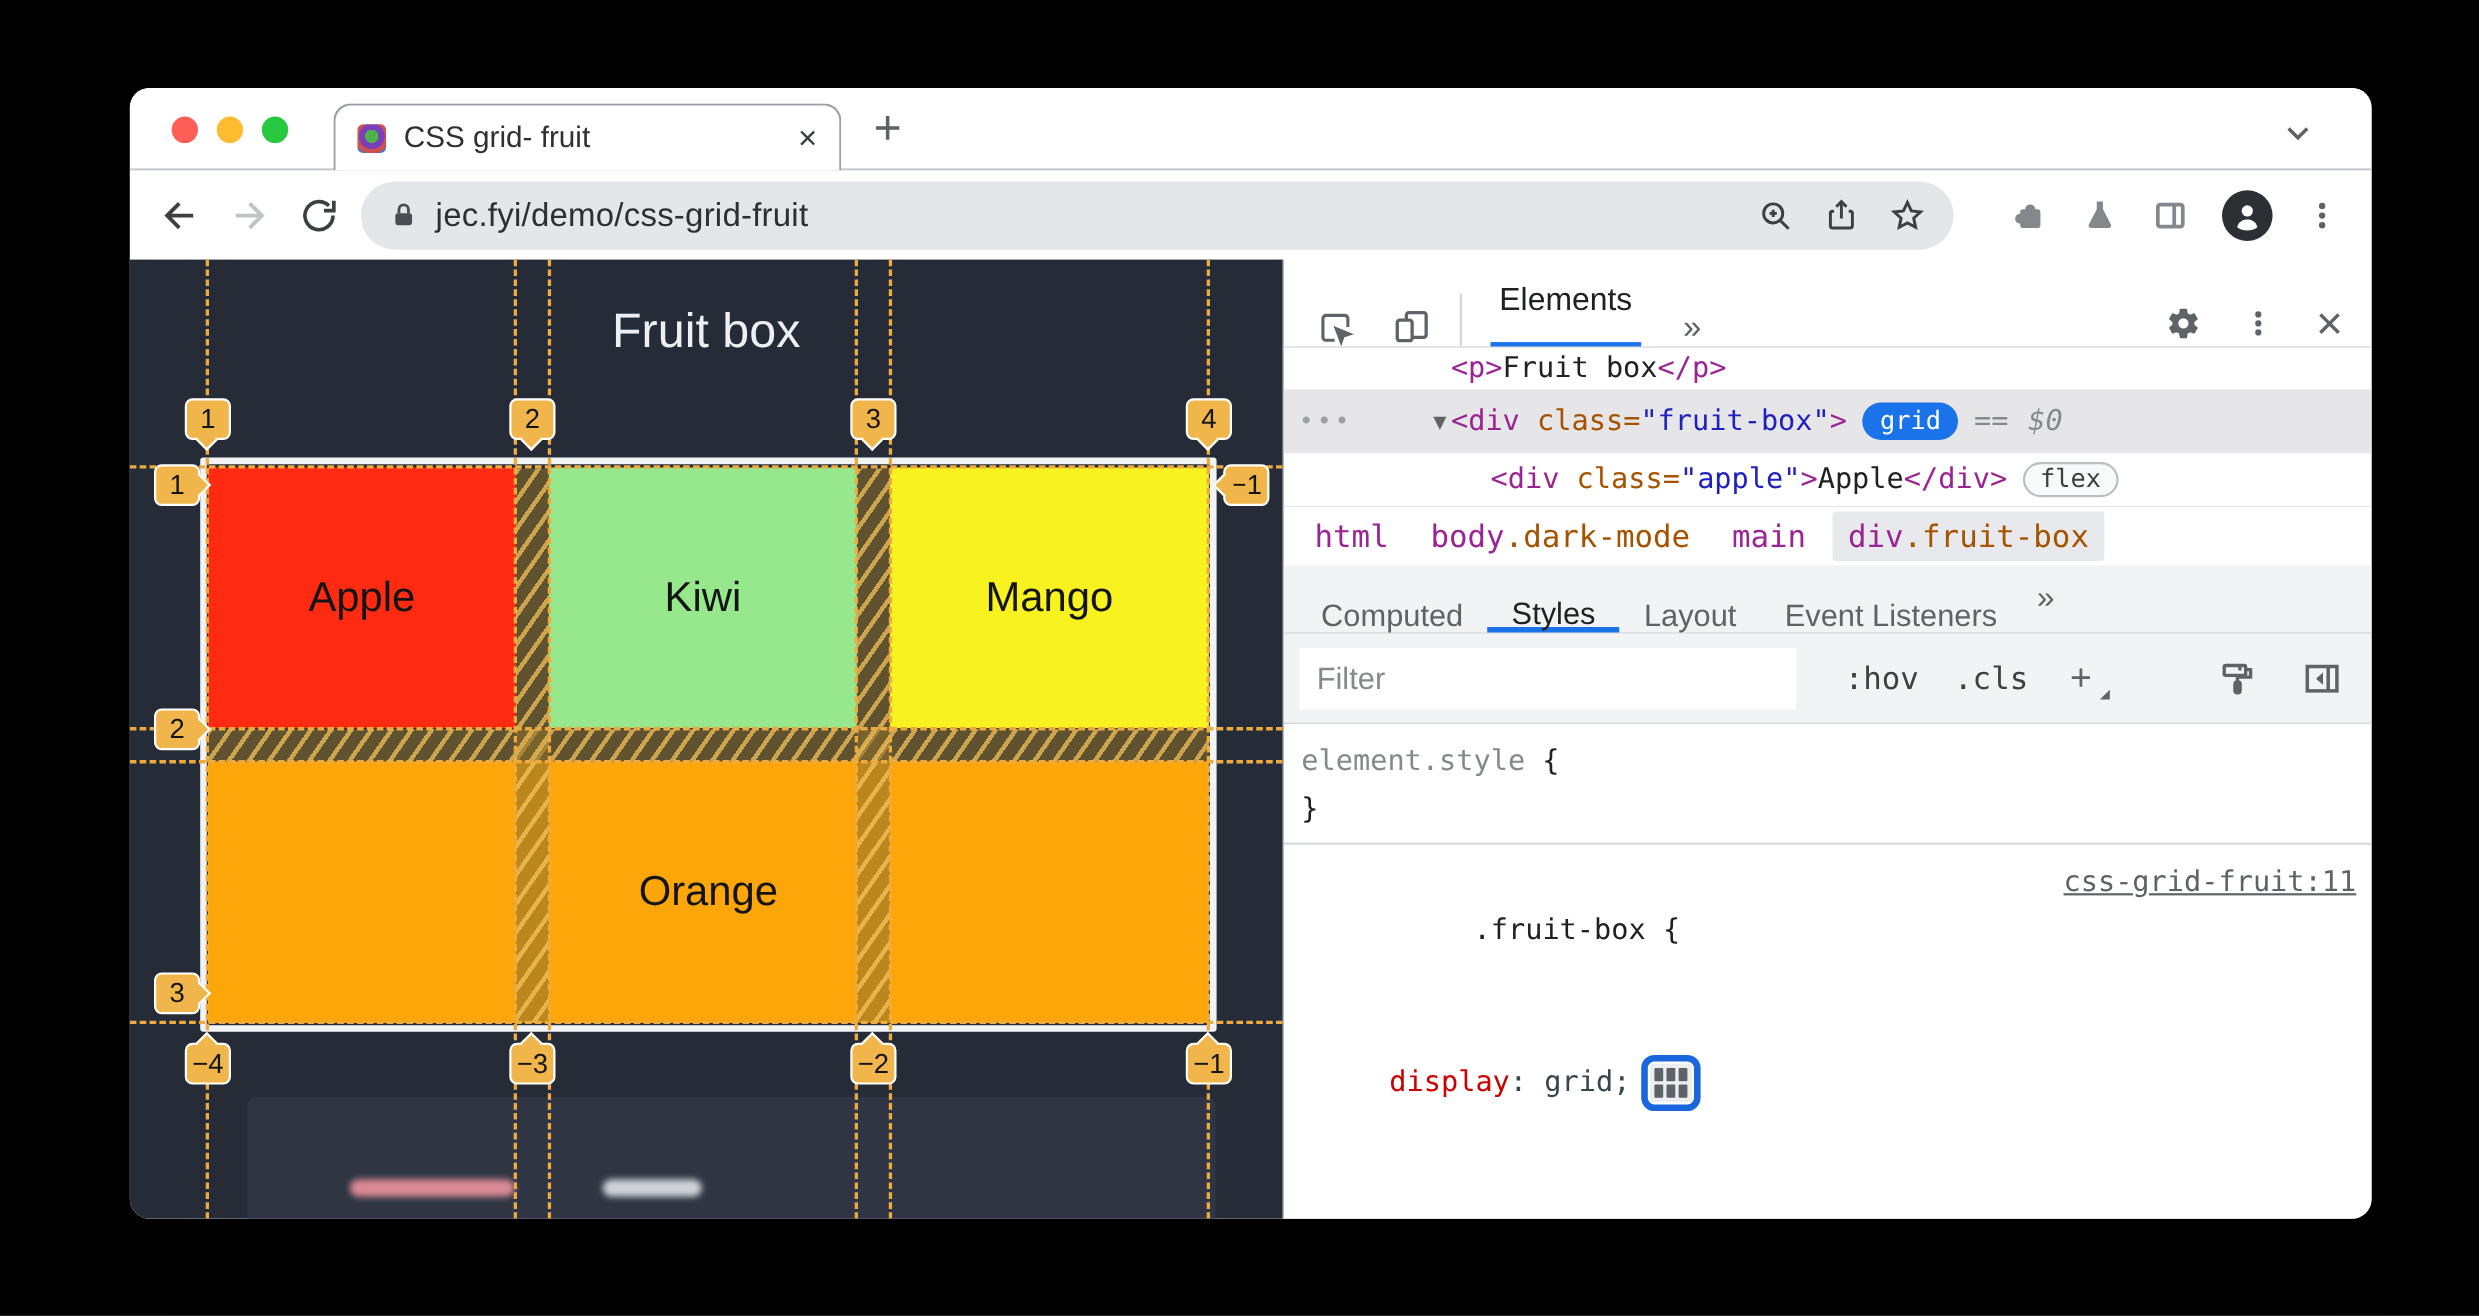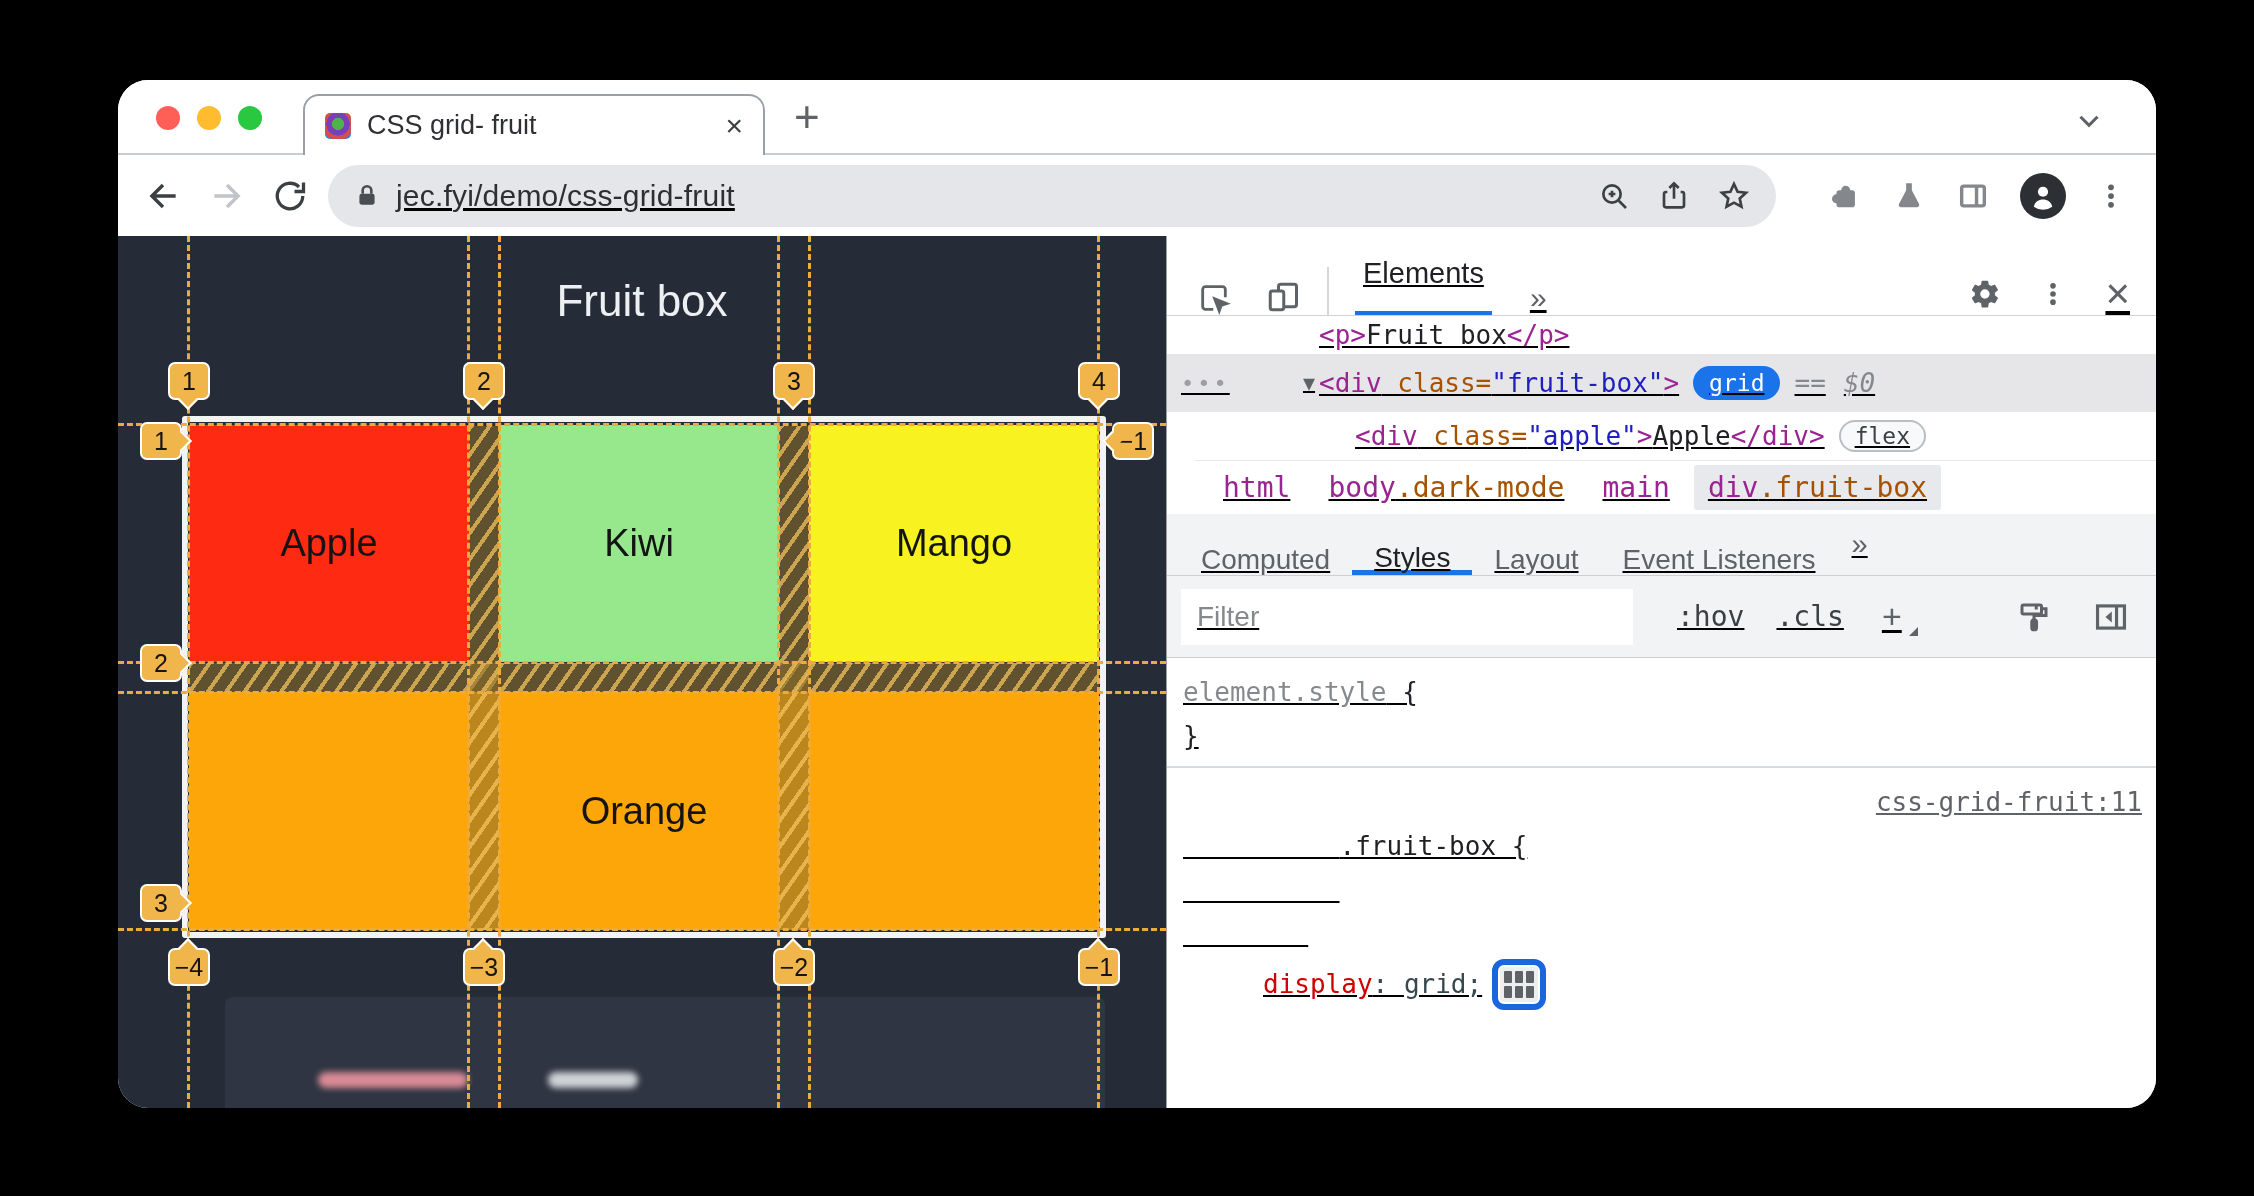--- a/index.html
+++ b/index.html
@@ -1,19 +1,19 @@
 <!DOCTYPE html>
 <html><head>
 <meta charset="utf-8">
 <style>
   html,body{margin:0;padding:0;background:#000;width:2254px;height:1196px;overflow:hidden;
             font-family:"Liberation Sans",sans-serif;-webkit-font-smoothing:antialiased;}
   *{box-sizing:border-box;}
   .window{position:absolute;left:118px;top:80px;width:2038px;height:1028px;background:#fff;
-          border-radius:30px;overflow:hidden;box-shadow:0 30px 90px rgba(0,0,0,.7);text-decoration:underline;}
+          border-radius:18px;overflow:hidden;box-shadow:0 30px 90px rgba(0,0,0,.7);}
   
   .tabstrip{position:relative;height:75px;background:#fff;}
   .tabstrip::after{content:"";position:absolute;left:0;right:0;bottom:0;height:2px;background:#c9ccd0;}
   .lights{position:absolute;left:38px;top:26px;display:flex;gap:17px;z-index:3;}
   .light{width:24px;height:24px;border-radius:50%;}
   .l-red{background:#ff5f57;}.l-yellow{background:#febc2e;}.l-green{background:#28c840;}
   .tab{position:absolute;left:185px;top:14px;width:462px;height:61px;background:#fff;z-index:2;
        border:2px solid #9ba0a6;border-bottom:none;border-radius:16px 16px 0 0;
        display:flex;align-items:center;padding:0 20px;}
   .favicon{width:26px;height:26px;border-radius:5px;flex:0 0 auto;
@@ -70,21 +70,21 @@
   .row-sel{height:58px;background:#e6e6e8;padding-left:14px;}
   .row-apple{height:48px;padding-left:188px;}
   .tk-tag{color:#9b2393;}.tk-attr{color:#a65300;}.tk-val{color:#2020c0;}.tk-txt{color:#202124;}
   .tk-gray{color:#85898d;}
   .dots3{color:#9aa0a6;letter-spacing:3px;font-size:22px;width:66px;}
   .disc{color:#5f6368;font-size:20px;margin:0 4px 0 56px;}
   .pill-grid{background:#1a73e8;color:#fff;font-size:23px;padding:4px 16px;border-radius:99px;margin:0 14px;}
   .pill-flex{background:#f8f9fa;border:2px solid #b9bec3;color:#3c4043;font-size:23px;padding:1px 14px;border-radius:99px;margin-left:14px;}
   .dollar{font-style:italic;}
   .crumbs{height:54px;display:flex;align-items:center;gap:10px;padding:0 14px;border-top:1px solid #e4e7ea;
-          font-size:28px;white-space:nowrap;margin-left:28px;}
+          font-size:28px;white-space:nowrap;}
   .crumb{padding:6px 14px;border-radius:3px;}
   .crumb.active{background:#e7e9ec;}
   .sidetabs{height:62px;background:#f1f3f4;border-bottom:1px solid #ccd0d3;display:flex;align-items:stretch;
             padding-left:12px;font-size:28px;color:#5f6368;flex:0 0 auto;}
   .stab{display:flex;align-items:center;padding:0 22px;margin-top:31px;}
   .stab.active{color:#202124;border-bottom:5px solid #1a73e8;}
   .stab-more{display:flex;align-items:center;padding:0 14px;font-size:29px;}
   .filterbar{height:82px;background:#f1f3f4;border-bottom:1px solid #ccd0d3;display:flex;align-items:center;flex:0 0 auto;}
   .filter-input{margin-left:14px;width:452px;height:56px;border:none;background:#fff;font-size:28px;
                 font-family:"Liberation Sans",sans-serif;padding:0 16px;color:#202124;outline:none;}

